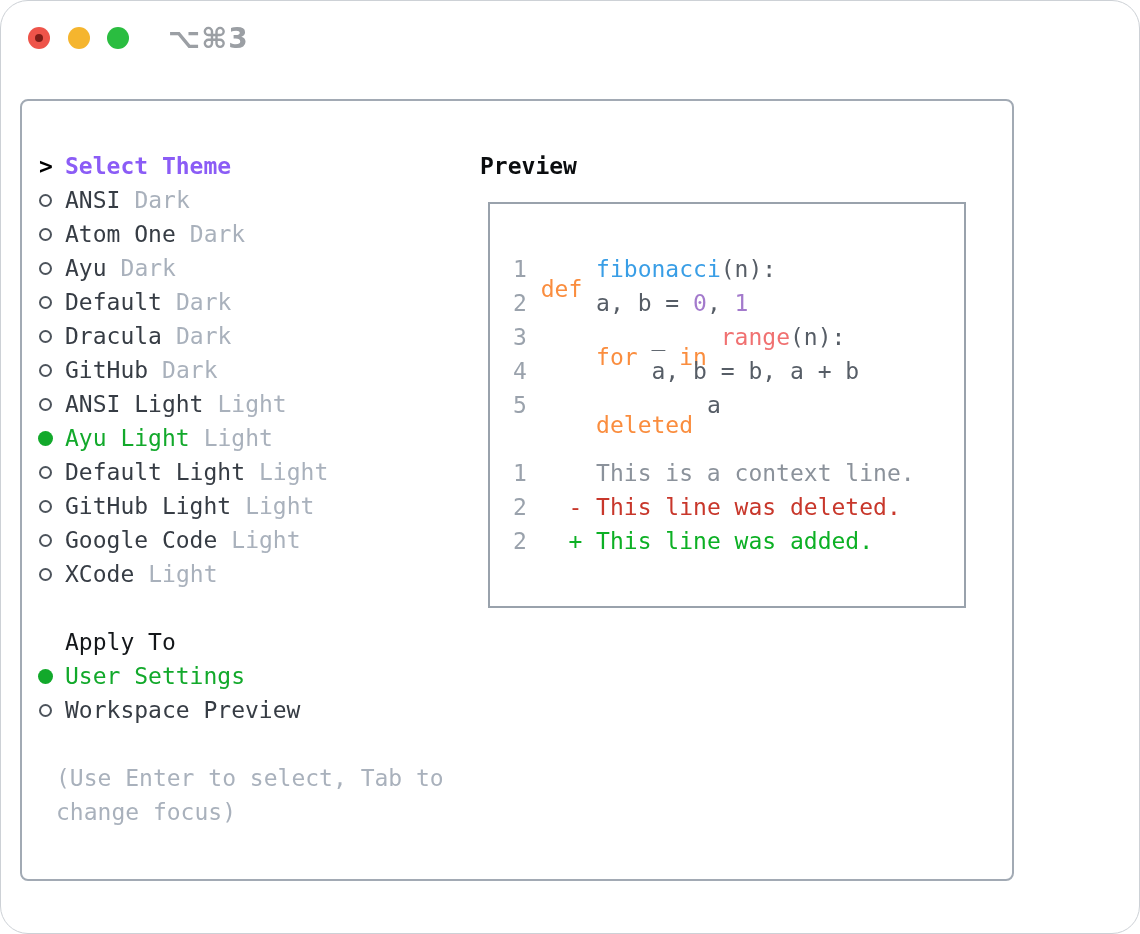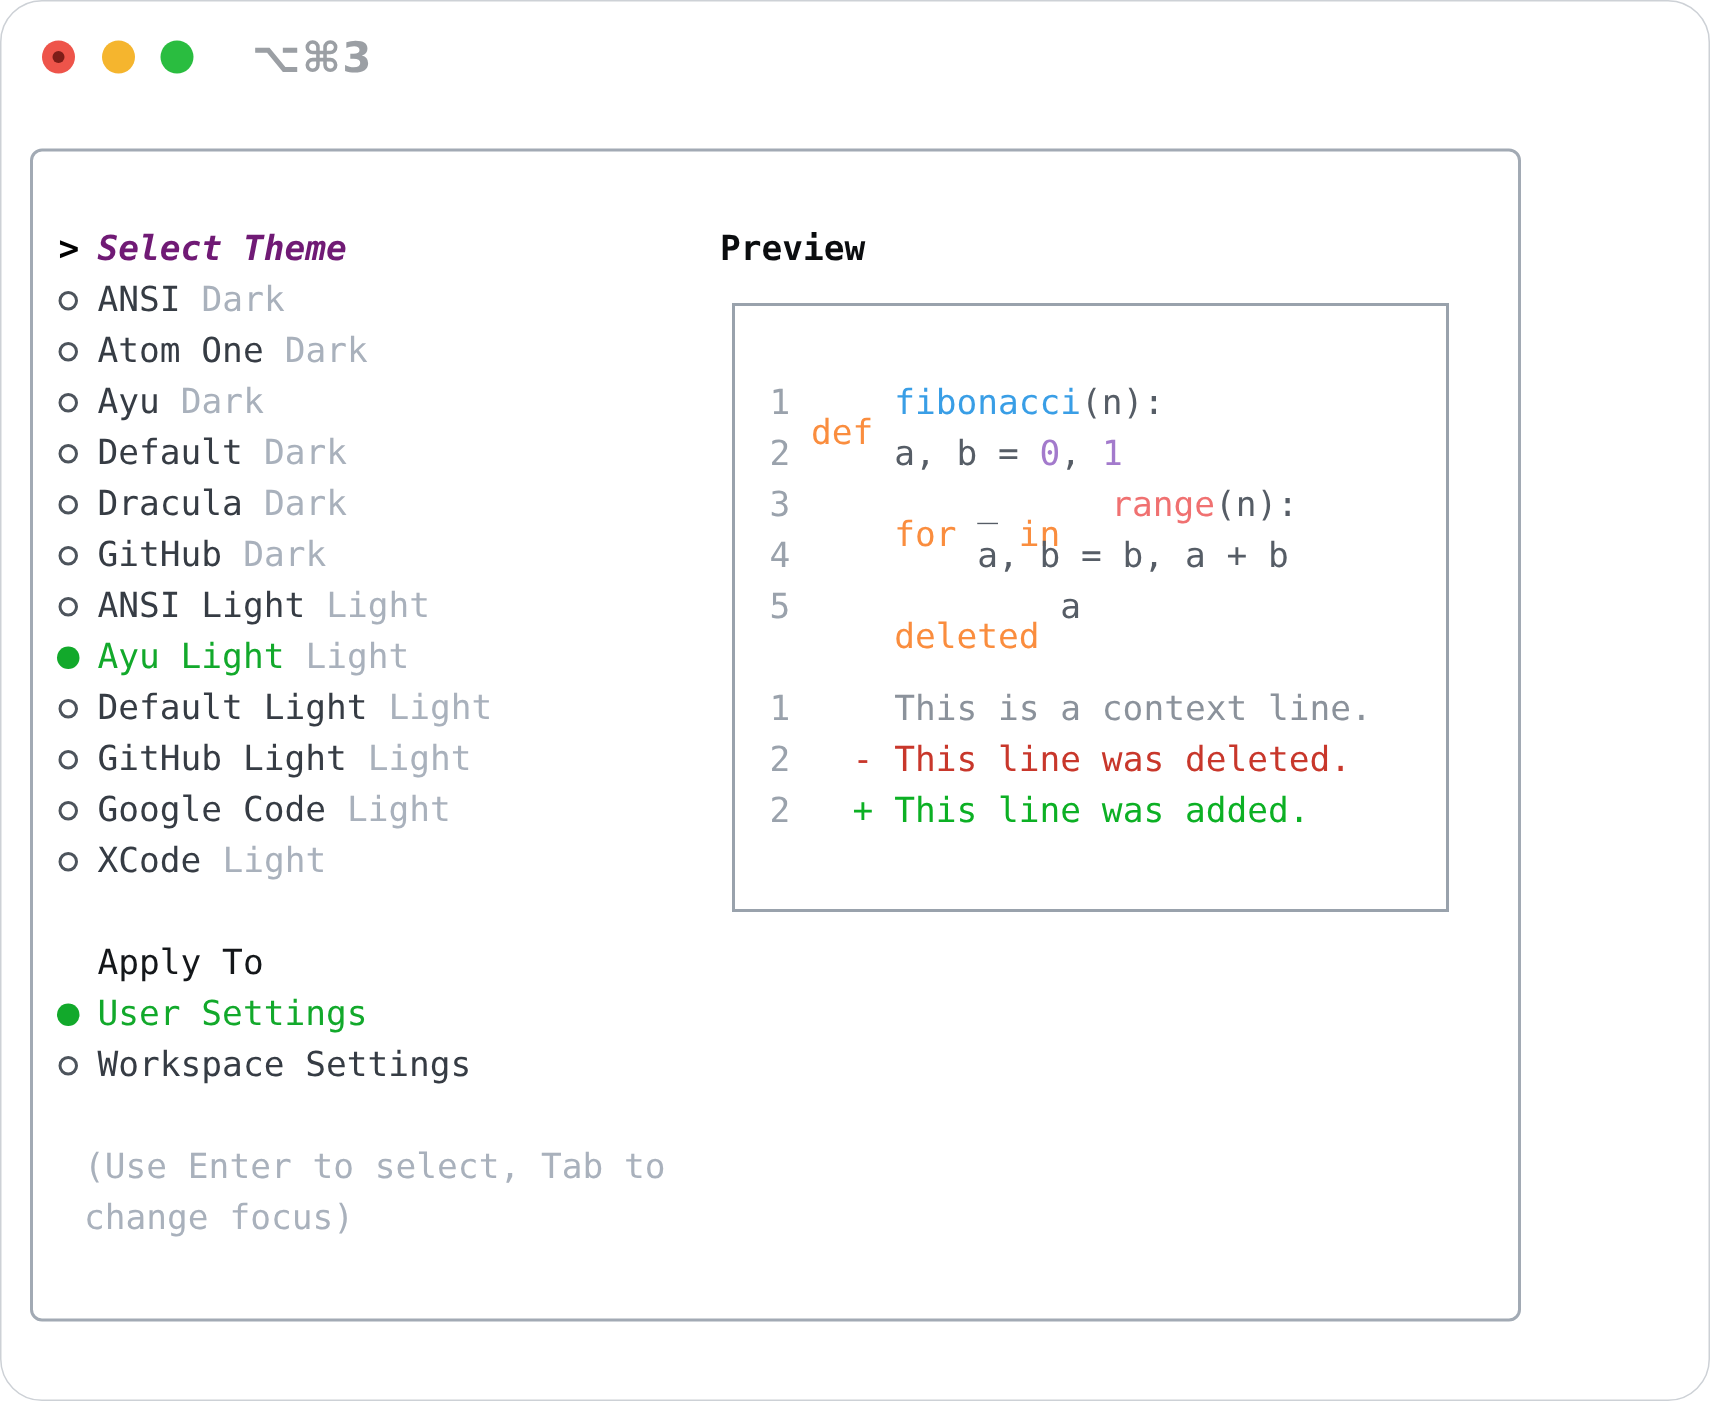--- a/index.html
+++ b/index.html
@@ -29,42 +29,42 @@
     position:absolute;left:19px;top:98px;width:994px;height:782px;
     border:2px solid #a2aab4;border-radius:8px;box-sizing:border-box;background:#fff;
   }
   .left-col{position:absolute;left:17px;top:48px;}
   .row{height:34px;display:flex;align-items:center;font-size:23px;white-space:pre;}
   .spacer{height:34px;}
   .prefix{width:26px;flex:0 0 26px;display:flex;align-items:center;}
   .cursor-char{color:#000;font-weight:bold;}
   .radio{width:13px;height:13px;border:2px solid #4d545c;border-radius:50%;box-sizing:border-box;}
   .radio.sel{width:15px;height:15px;border:none;background:var(--c-selection_green);margin-left:-1px;}
-  .header-title{font-weight:bold;color:#701a75;font-style:italic;}
+  .header-title{font-weight:bold;color:#8b5cf6;}
   .apply-title{color:#14171a;}
   .t-name{color:#363c44;text-align:right;}
   .t-name.sel{color:var(--c-selection_green);}
   .t-variant{color:#a9b1bc;margin-left:14px;}
   .help-row{color:#a9b1bc;margin-left:17px;}
   
   .right-col{position:absolute;left:458px;top:48px;}
   .preview-title-row{height:34px;display:flex;align-items:center;
     font-weight:bold;font-size:23px;color:#0b0d0f;}
   .preview-box{
     margin-top:19px;margin-left:8px;width:478px;height:406px;
     border:2px solid #99a2ac;box-sizing:border-box;background:#fff;
   }
   .code{padding:48px 0 0 23px;}
   .cl{height:34px;display:flex;align-items:center;font-size:23px;white-space:pre;}
   .ln{color:var(--c-linenum);}
   .seg-plain{color:var(--c-plain);}
   .seg-keyword{color:var(--c-keyword);margin-top:40px;}
   .seg-function{color:var(--c-function);}
   .seg-number{color:var(--c-number);}
-  .seg-builtin{color:var(--c-builtin);margin-left:20px;}
+  .seg-builtin{color:var(--c-builtin);}
   .seg-context{color:var(--c-context);}
   .seg-deleted{color:var(--c-deleted);}
   .seg-added{color:var(--c-added);}
 </style>
 </head>
 <body>
 
 <div class="window">
 
   <div class="titlebar">
@@ -101,21 +101,21 @@
 
       <div class="spacer"></div>
 
       <div class="row">
         <span class="prefix"></span>
         <span class="apply-title">Apply To</span>
       </div>
 
       <div id="apply-list">
           <div class="row"><span class="prefix"><span class="radio sel"></span></span><span class="t-name sel">User Settings</span></div>
-          <div class="row"><span class="prefix"><span class="radio"></span></span><span class="t-name">Workspace Settings</span></div>
+          <div class="row"><span class="prefix"><span class="radio"></span></span><span class="t-name">Workspace Preview</span></div>
         </div>
 
       <div class="spacer"></div>
 
       <div class="row help-row">(Use Enter to select, Tab to</div>
       <div class="row help-row">change focus)</div>
     </div>
 
     <div class="right-col">
       <div class="preview-title-row">Preview</div>

